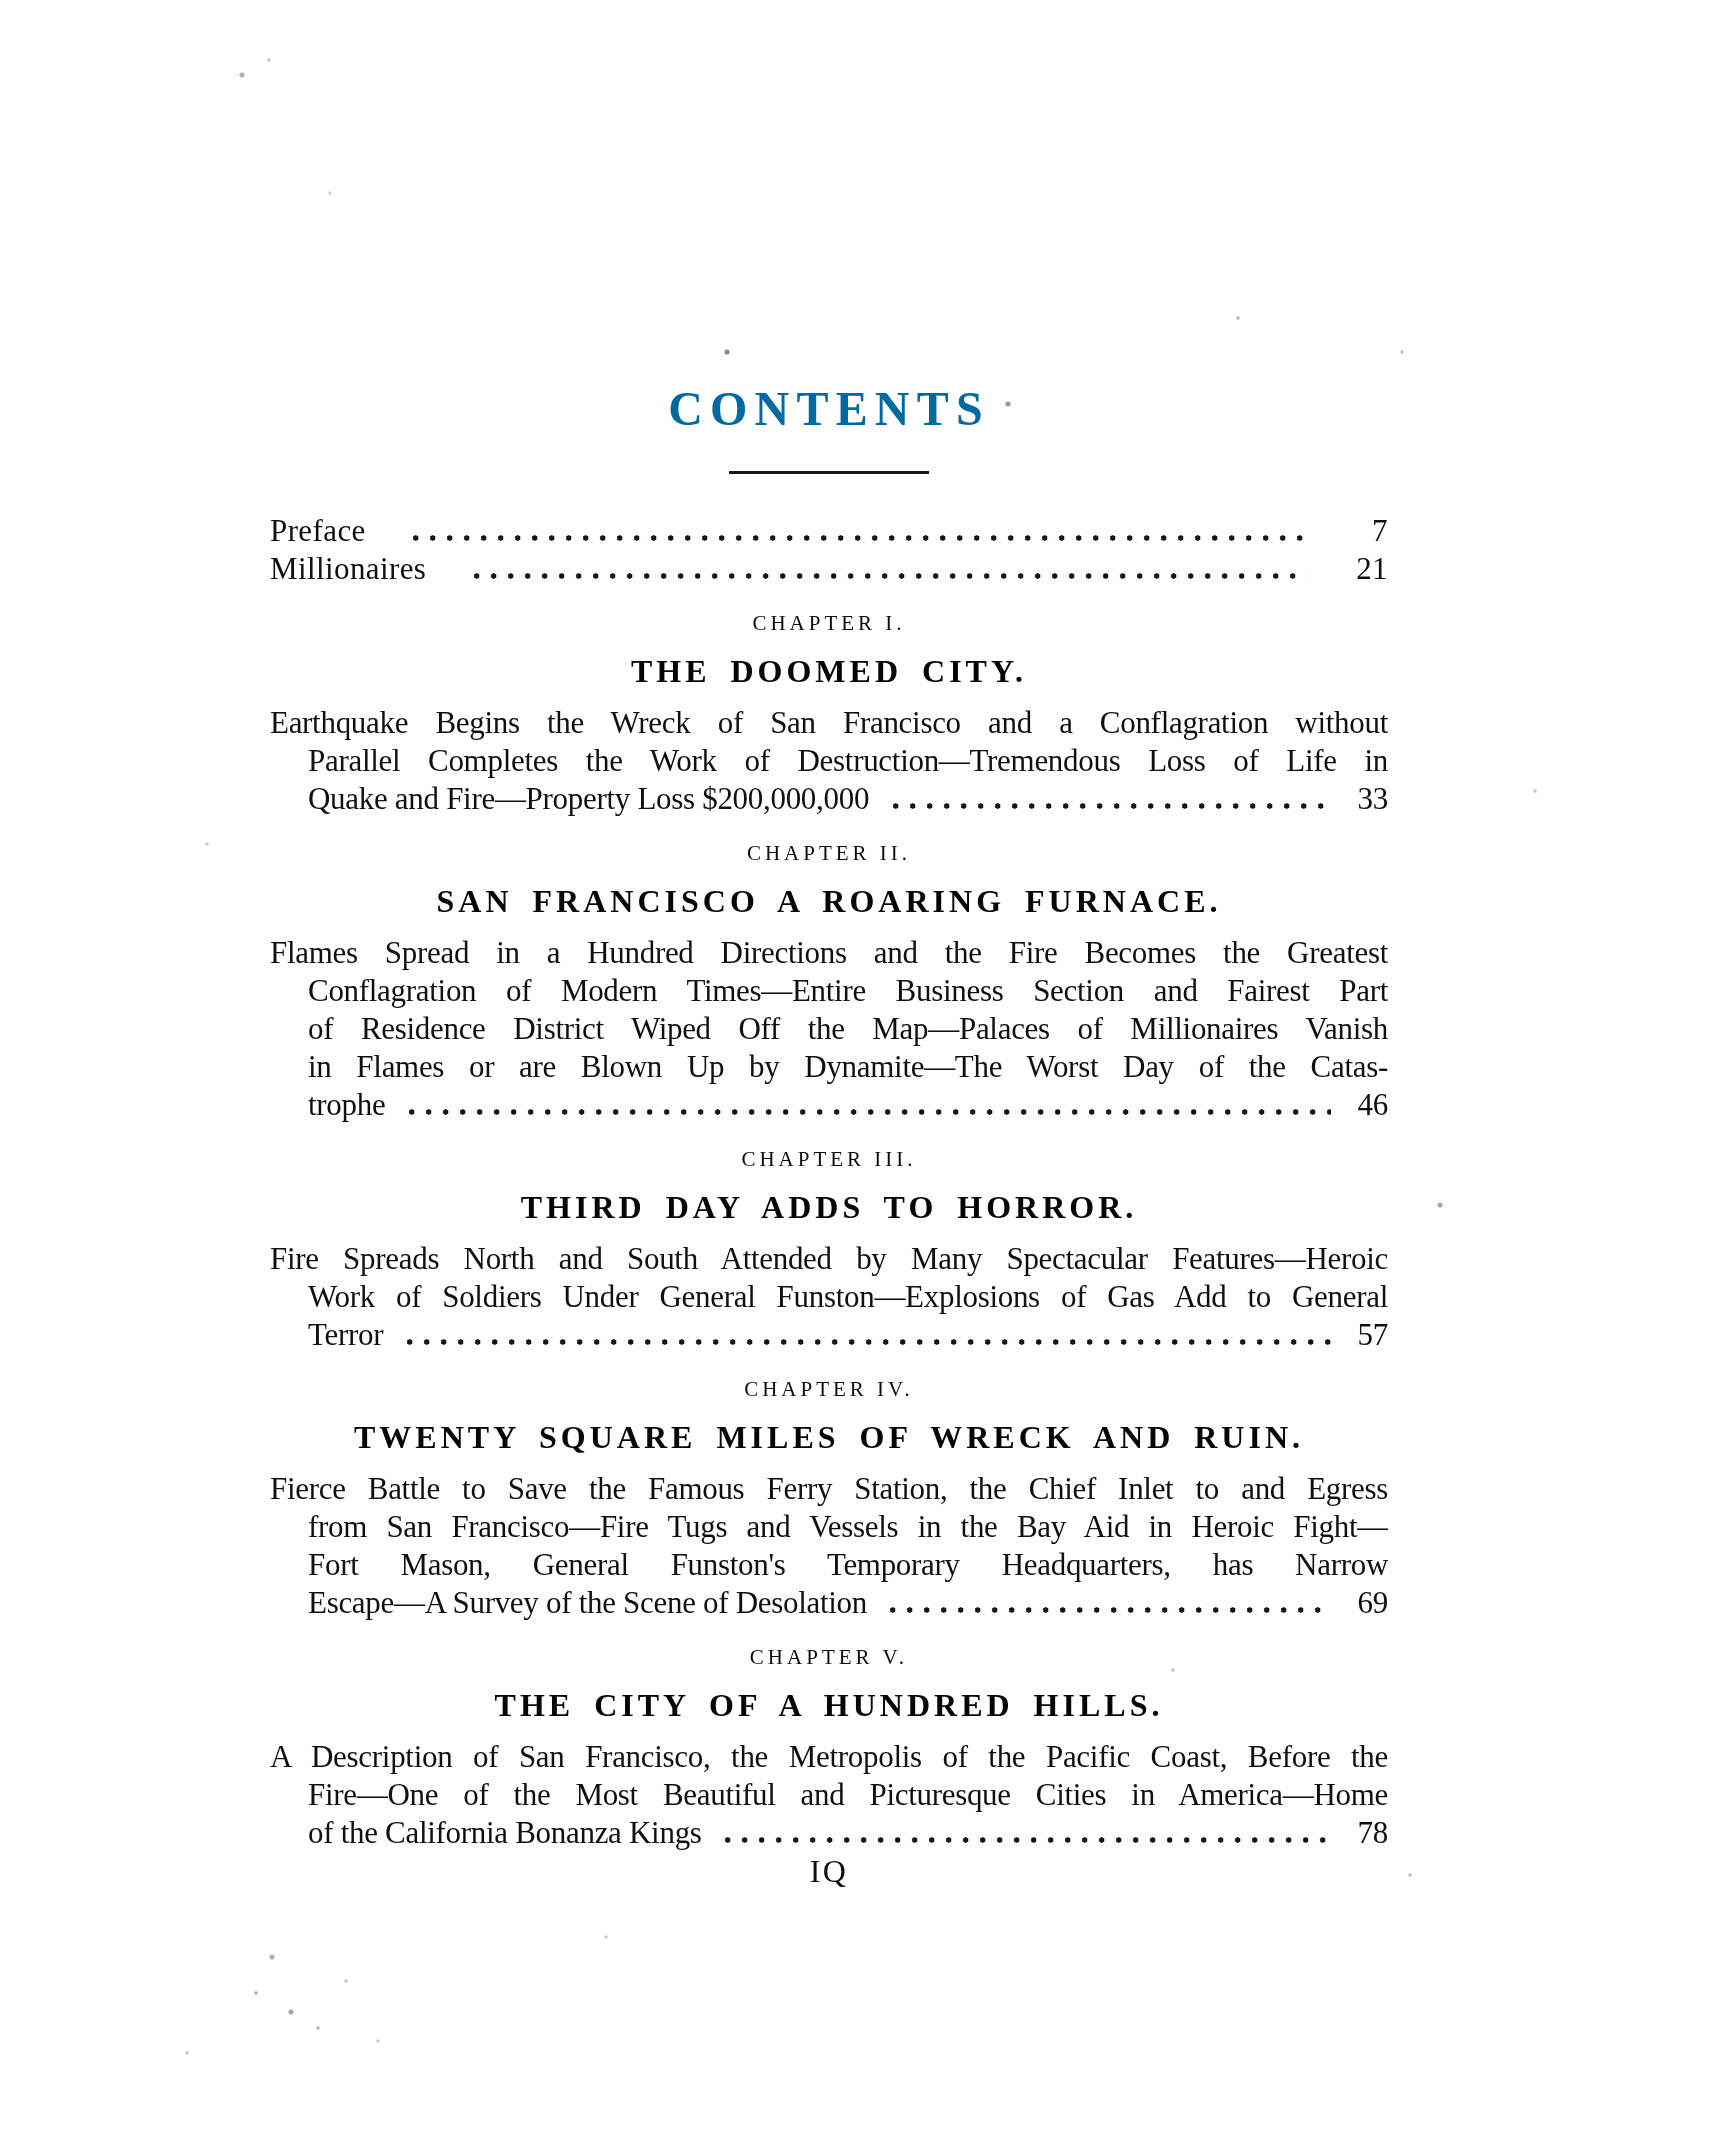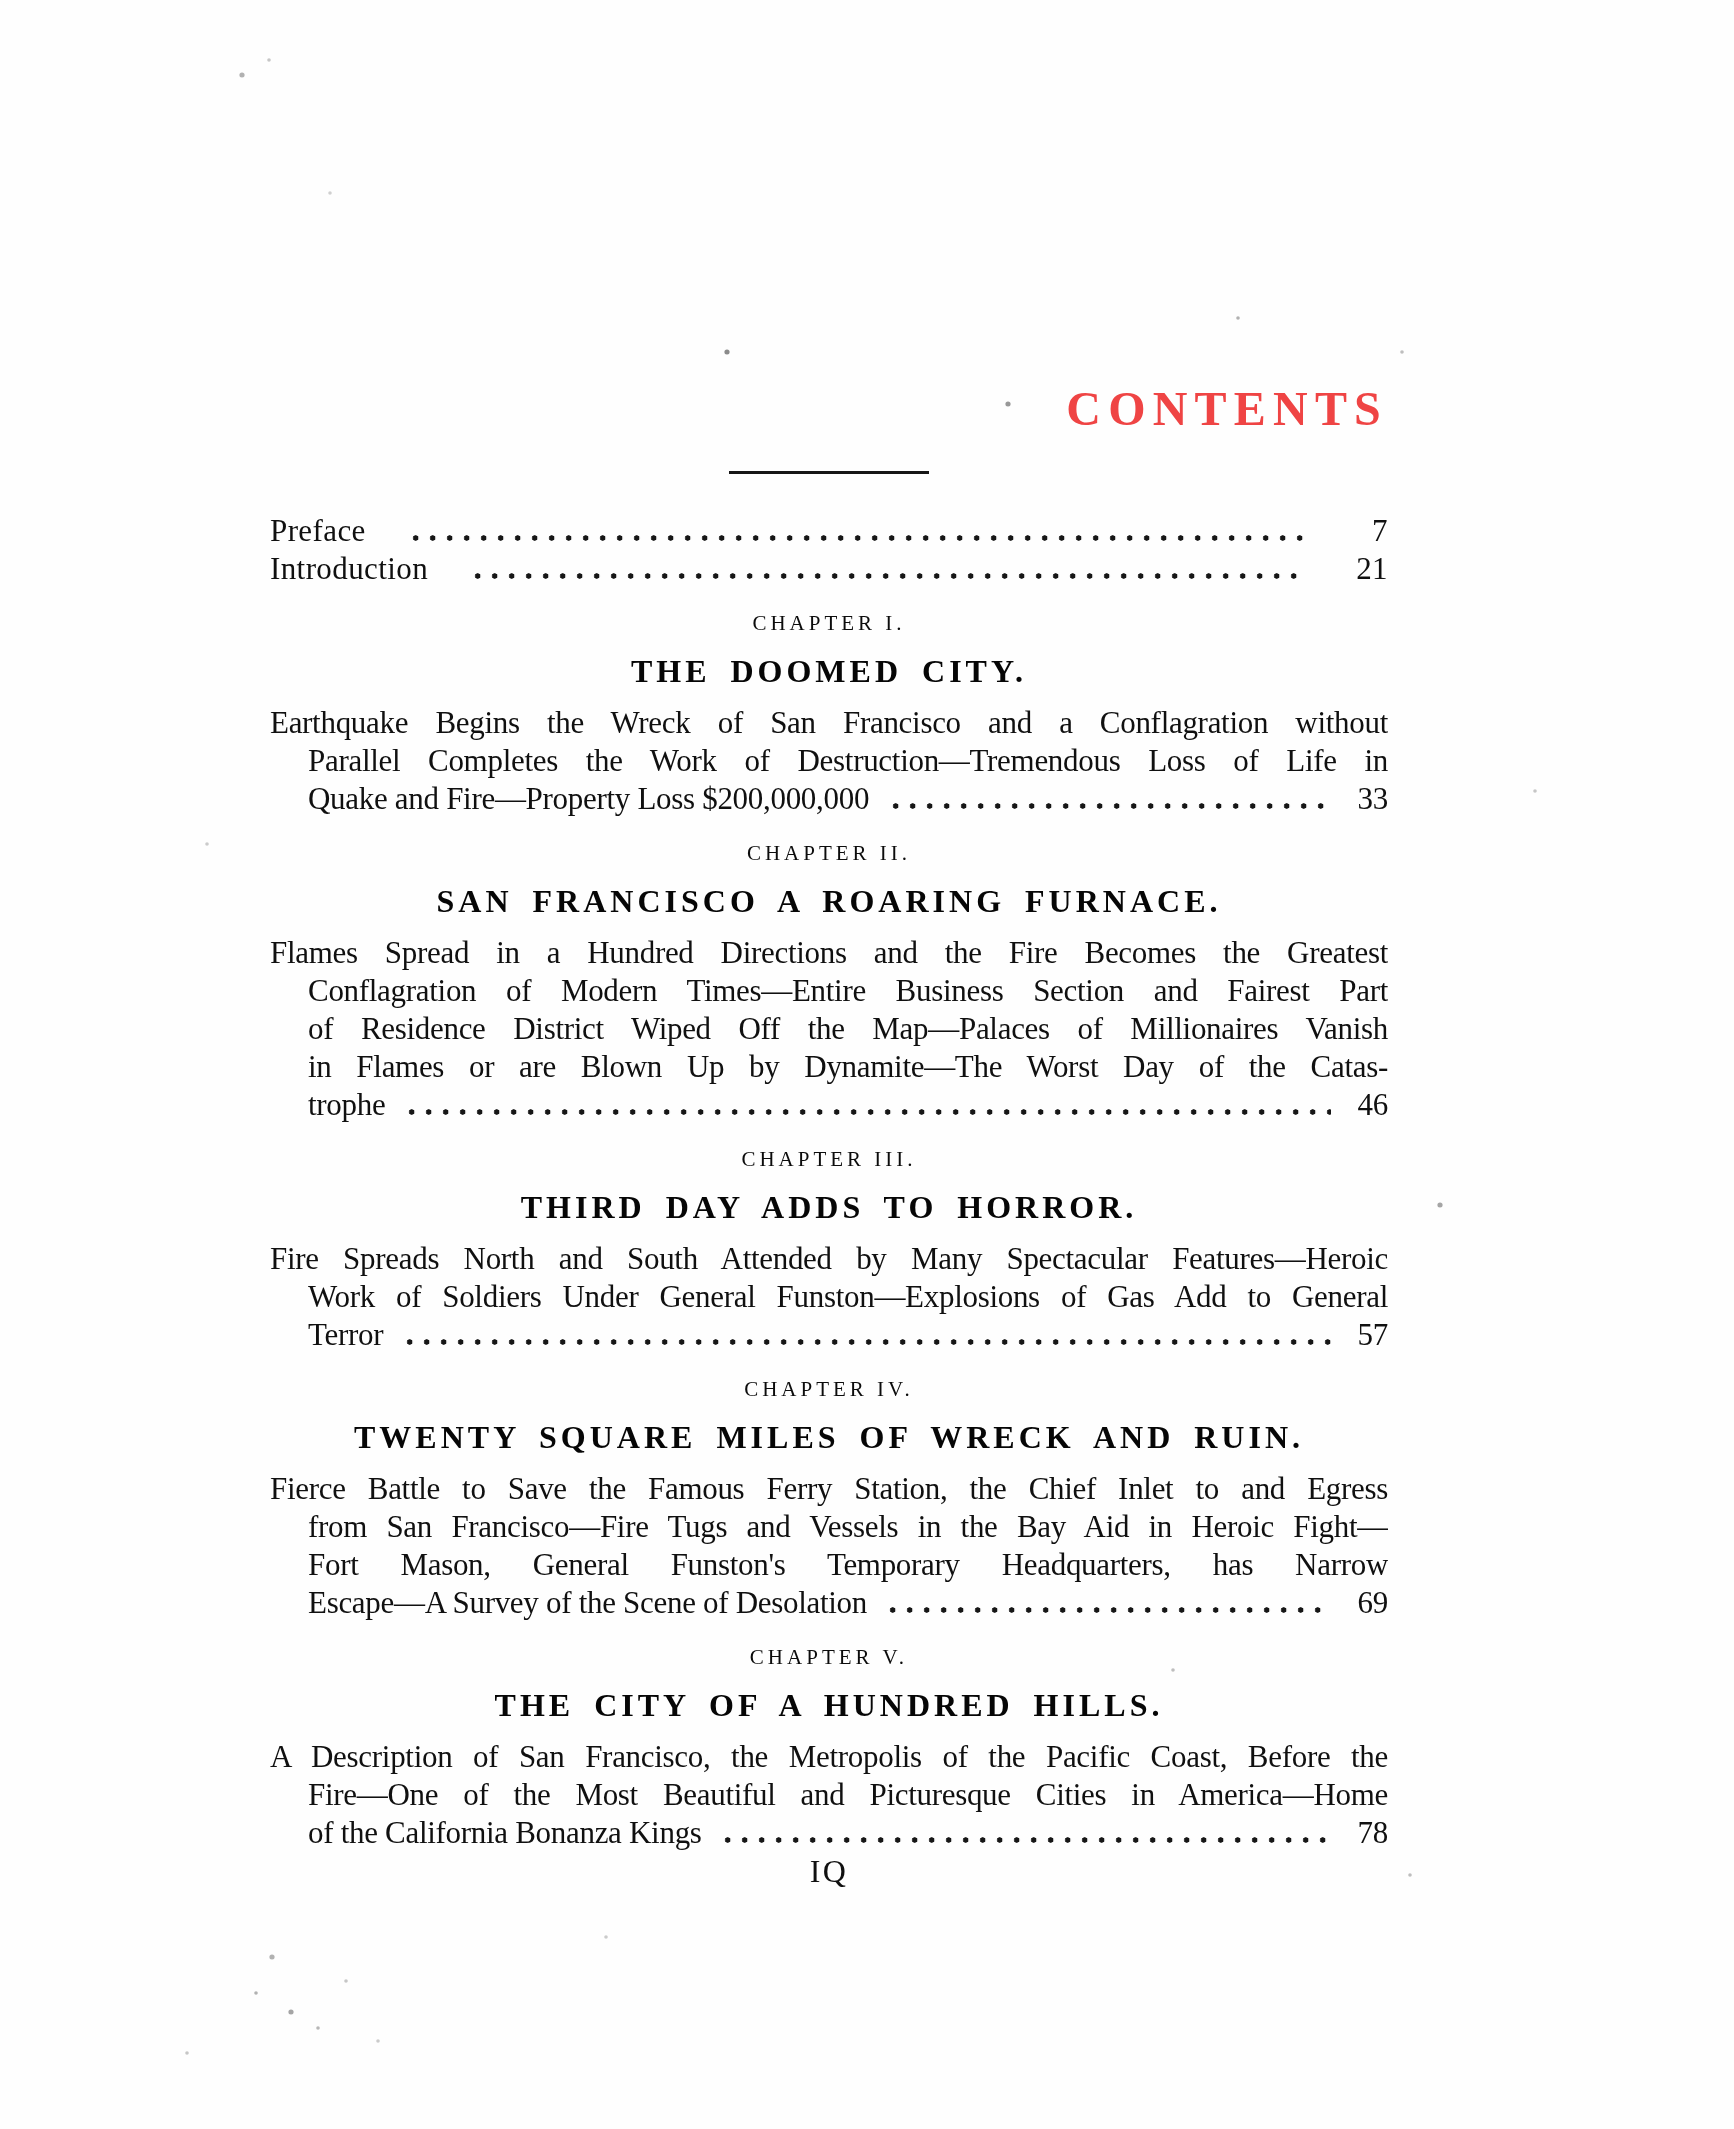--- a/index.html
+++ b/index.html
@@ -13,26 +13,26 @@
     color: #101010;
   }
   .content {
     position: absolute;
     left: 270px;
     top: 383px;
     width: 1118px;
   }
   .title {
     margin: 0;
-    text-align: right;
+    text-align: center;
     font-size: 48px;
     line-height: 51px;
     font-weight: bold;
     letter-spacing: 7.2px;
-    color: #ef4444;
+    color: #0369a1;
   }
   .rule {
     width: 200px;
     height: 3.2px;
     background: #161616;
     margin: 37px auto 0 auto;
   }
   .front-matter { margin-top: 38px; }
   .toc-row {
     display: flex;
@@ -143,21 +143,21 @@
     <h1 class="title">CONTENTS</h1>
     <div class="rule"></div>
     <div class="front-matter">
   <div class="toc-row">
     <span class="label">Preface</span>
     <span class="leader"></span>
     <span class="pagenum">7</span>
   </div>
 
   <div class="toc-row">
-    <span class="label">Introduction</span>
+    <span class="label">Millionaires</span>
     <span class="leader"></span>
     <span class="pagenum">21</span>
   </div>
 </div>
     <div class="chapters">
   <section class="chapter">
     <div class="ch-head">CHAPTER I.</div>
     <div class="ch-title">THE DOOMED CITY.</div>
     <div class="ch-summary">
             <div class="sline">Earthquake Begins the Wreck of San Francisco and a Conflagration without</div>

